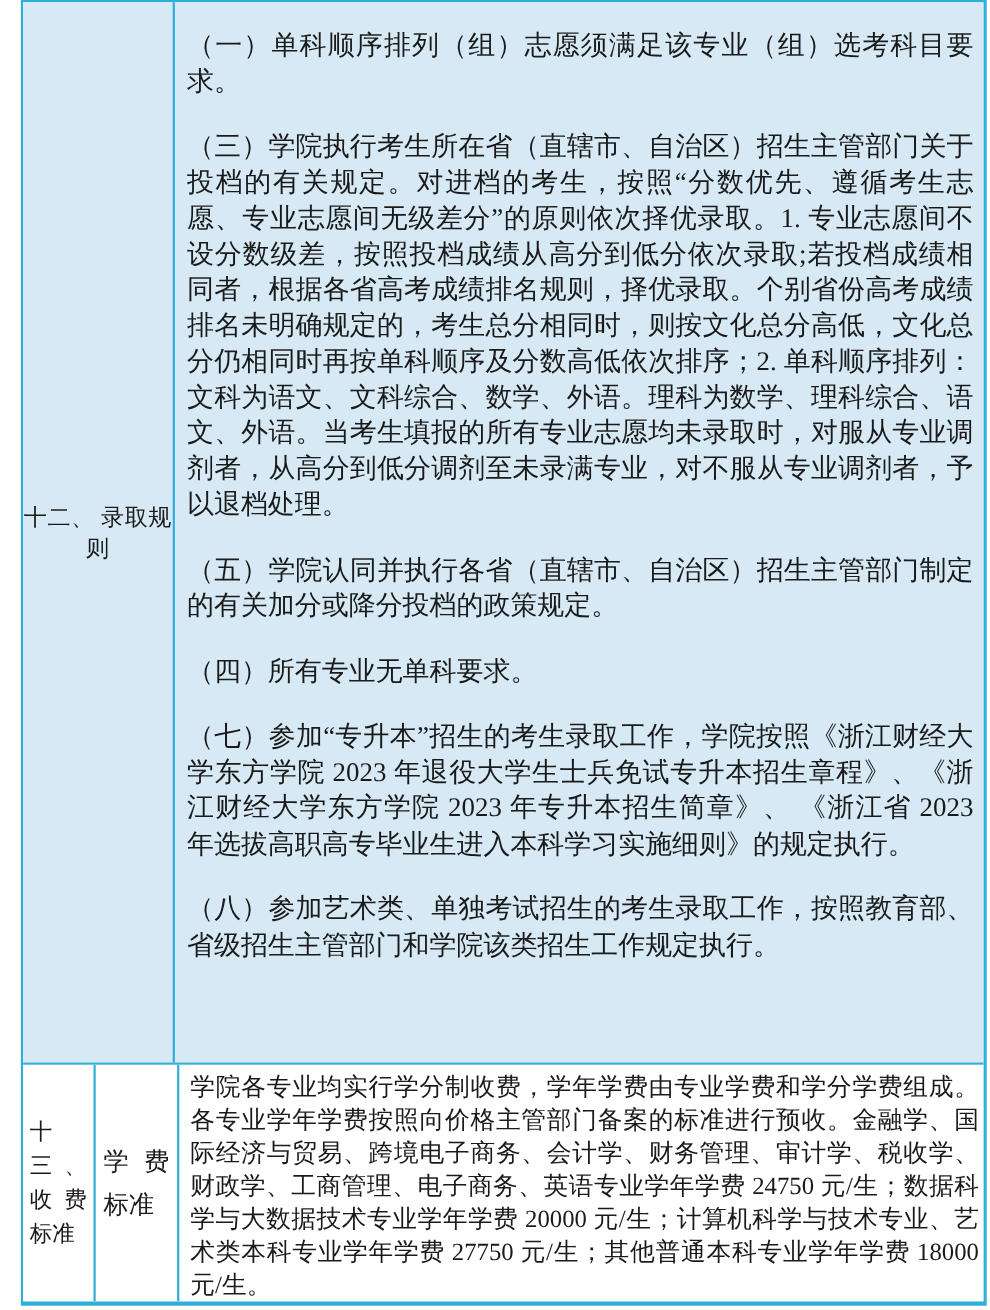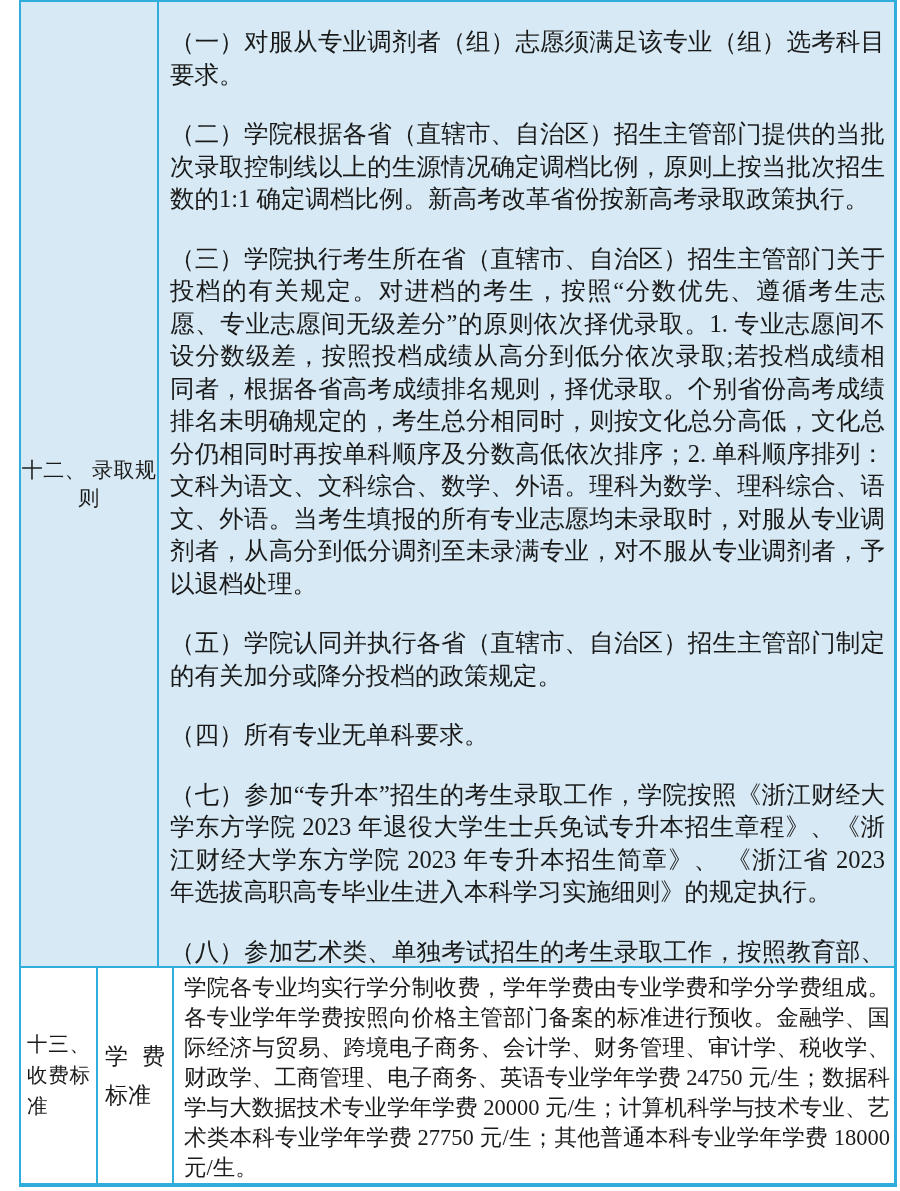--- a/index.html
+++ b/index.html
@@ -54,21 +54,21 @@
     text-align: justify;
     border-right: 2px solid #2faedc;
   }
   .admission-label-cell {
     width: 138px;
     font-size: 21px;
     letter-spacing: 0.5px;
     text-align: center;
   }
   .fees-label-cell-1 {
-    width: 77px;
+    width: 66px;
     font-size: 20.5px;
     line-height: 31px;
     padding: 0 6px;
   }
   .fees-label-cell-2 {
     width: 76px;
     font-size: 23px;
     line-height: 39px;
     padding: 0 7px;
   }
@@ -109,22 +109,21 @@
 <body>
 
 <div class="page">
   <div class="doc-table">
 
     <div class="row row-admission">
       <div class="cell label-cell admission-label-cell">
         <span>十二、 录取规则</span>
       </div>
       <div class="cell content-cell admission-content">
-        <p>（一）对服从专业调剂者（组）志愿须满足该专业（组）选考科目要求。</p>
-        <p>（二）学院根据各省（直辖市、自治区）招生主管部门提供的当批次录取控制线以上的生源情况确定调档比例，原则上按当批次招生数的1:1 确定调档比例。新高考改革省份按新高考录取政策执行。</p>
+        <p>（一）单科顺序排列（组）志愿须满足该专业（组）选考科目要求。</p>
         <p>（三）学院执行考生所在省（直辖市、自治区）招生主管部门关于投档的有关规定。对进档的考生，按照“分数优先、遵循考生志愿、专业志愿间无级差分”的原则依次择优录取。1. 专业志愿间不设分数级差，按照投档成绩从高分到低分依次录取;若投档成绩相同者，根据各省高考成绩排名规则，择优录取。个别省份高考成绩排名未明确规定的，考生总分相同时，则按文化总分高低，文化总分仍相同时再按单科顺序及分数高低依次排序；2. 单科顺序排列：文科为语文、文科综合、数学、外语。理科为数学、理科综合、语文、外语。当考生填报的所有专业志愿均未录取时，对服从专业调剂者，从高分到低分调剂至未录满专业，对不服从专业调剂者，予以退档处理。</p>
         <p>（五）学院认同并执行各省（直辖市、自治区）招生主管部门制定的有关加分或降分投档的政策规定。</p>
         <p>（四）所有专业无单科要求。</p>
         <p>（七）参加“专升本”招生的考生录取工作，学院按照《浙江财经大学东方学院 2023 年退役大学生士兵免试专升本招生章程》、《浙江财经大学东方学院 2023 年专升本招生简章》、 《浙江省 2023 年选拔高职高专毕业生进入本科学习实施细则》的规定执行。</p>
         <p>（八）参加艺术类、单独考试招生的考生录取工作，按照教育部、省级招生主管部门和学院该类招生工作规定执行。</p>
       </div>
     </div>
 
     <div class="row row-fees">
       <div class="cell label-cell fees-label-cell-1">

